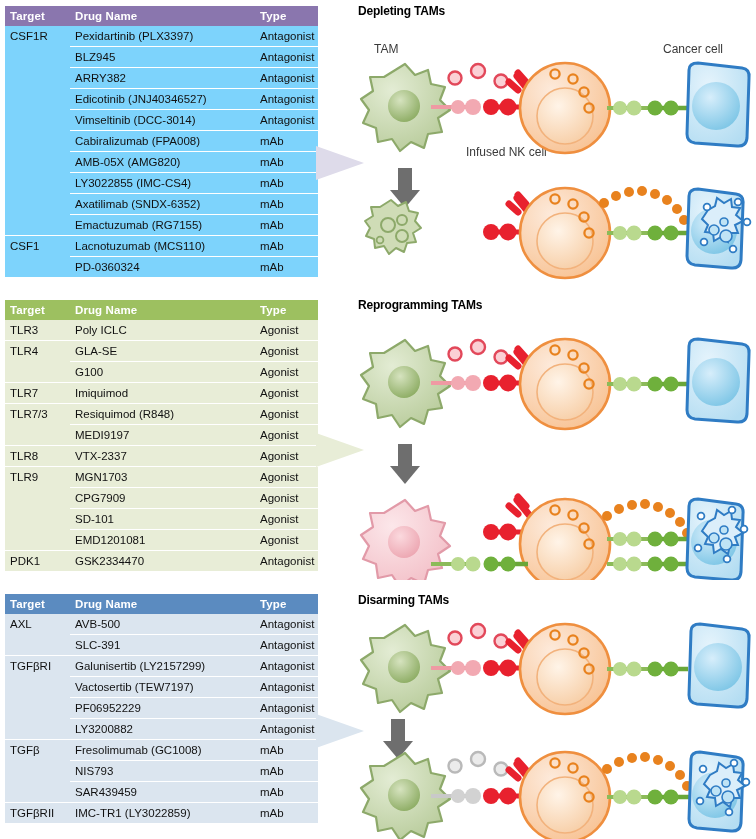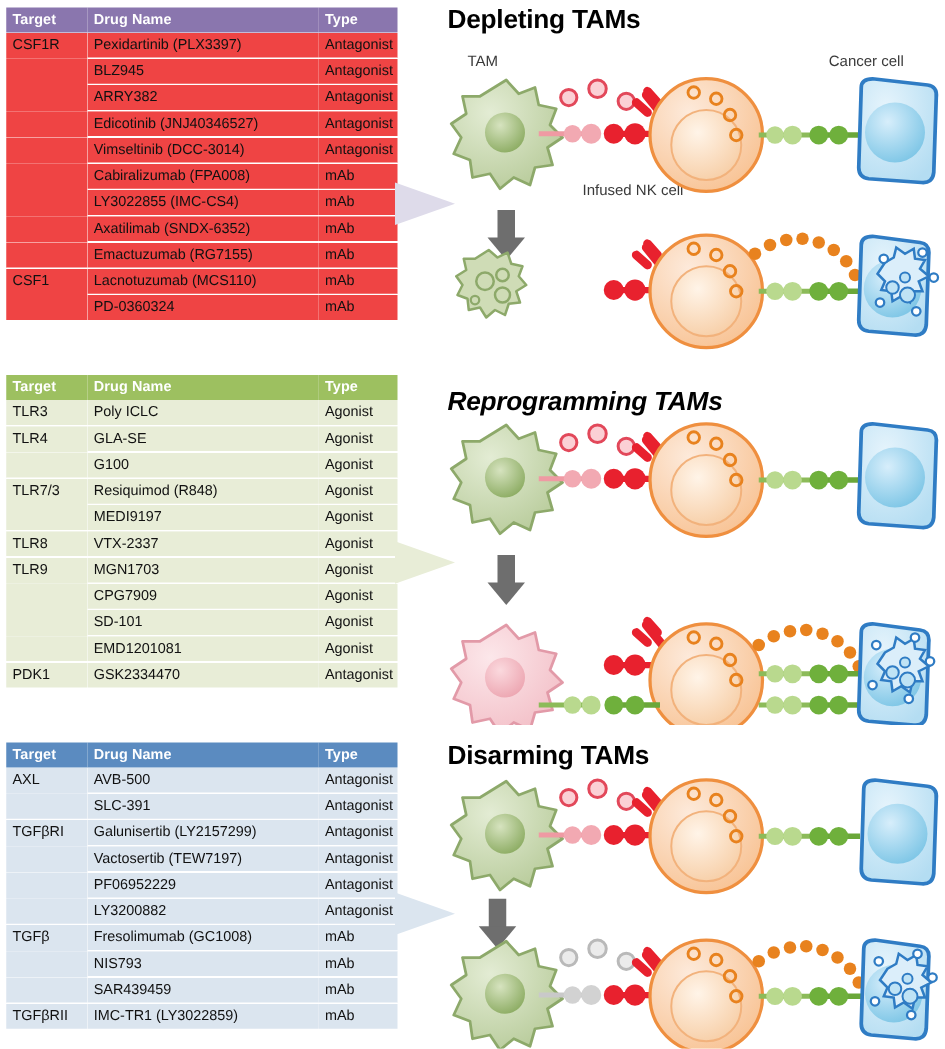--- a/index.html
+++ b/index.html
@@ -26,41 +26,41 @@
     padding:3px 0 3px 5px;height:14px;
     vertical-align:middle;line-height:13px;
     white-space:nowrap;overflow:hidden;
   }
   .col-target{width:65px;}
   .col-drug{width:185px;}
   .col-type{width:63px;}
 
   
   #tbl-csf1r .tbl th{background:#8a76ae;}
-  #tbl-csf1r .tbl tbody tr td{background:#ef4444;}
+  #tbl-csf1r .tbl tbody tr td{background:#7dd3fc;}
   #tbl-csf1r .tbl tbody tr td.sep{border-top:1.5px solid #ffffff;}
 
   
   #tbl-tlr .tbl th{background:#9dc060;}
   #tbl-tlr .tbl tbody tr td{background:#e8edd7;}
   #tbl-tlr .tbl tbody tr td.sep{border-top:1.5px solid #ffffff;}
 
   
   #tbl-axl .tbl th{background:#5b8bc0;}
   #tbl-axl .tbl tbody tr td{background:#dbe5ef;}
   #tbl-axl .tbl tbody tr td.sep{border-top:1.5px solid #ffffff;}
 
   
   .connector{position:absolute;}
 
   
   .panel{position:absolute;}
   .panel-title{
     position:absolute;
-    font-size:21px;font-weight:bold;color:#000000;
+    font-size:12px;font-weight:bold;color:#000000;
     letter-spacing:-0.2px;white-space:nowrap;
   }
   .diagram{position:absolute;}
   .lbl{
     position:absolute;font-size:12px;color:#3a3a3a;white-space:nowrap;
   }
 </style>
 </head>
 <body>
 
@@ -106,20 +106,25 @@
             <td class="sep">Vimseltinib (DCC-3014)</td>
             <td class="sep">Antagonist</td>
           </tr>
           <tr>
             <td></td>
             <td class="sep">Cabiralizumab (FPA008)</td>
             <td class="sep">mAb</td>
           </tr>
           <tr>
             <td></td>
+            <td class="sep">AMB-05X (AMG820)</td>
+            <td class="sep">mAb</td>
+          </tr>
+          <tr>
+            <td></td>
             <td class="sep">LY3022855 (IMC-CS4)</td>
             <td class="sep">mAb</td>
           </tr>
           <tr>
             <td></td>
             <td class="sep">Axatilimab (SNDX-6352)</td>
             <td class="sep">mAb</td>
           </tr>
           <tr>
             <td></td>
@@ -164,20 +169,25 @@
             <td class="sep">TLR4</td>
             <td class="sep">GLA-SE</td>
             <td class="sep">Agonist</td>
           </tr>
           <tr>
             <td></td>
             <td class="sep">G100</td>
             <td class="sep">Agonist</td>
           </tr>
           <tr>
+            <td class="sep">TLR7</td>
+            <td class="sep">Imiquimod</td>
+            <td class="sep">Agonist</td>
+          </tr>
+          <tr>
             <td class="sep">TLR7/3</td>
             <td class="sep">Resiquimod (R848)</td>
             <td class="sep">Agonist</td>
           </tr>
           <tr>
             <td></td>
             <td class="sep">MEDI9197</td>
             <td class="sep">Agonist</td>
           </tr>
           <tr>
@@ -426,21 +436,21 @@
         <circle cx="349" cy="147" r="3.4" fill="#fff" stroke="#2f7cc4" stroke-width="1.8"></circle>
         <circle cx="380" cy="142" r="3.4" fill="#fff" stroke="#2f7cc4" stroke-width="1.8"></circle>
         <circle cx="389" cy="162" r="3.4" fill="#fff" stroke="#2f7cc4" stroke-width="1.8"></circle>
         <circle cx="346" cy="182" r="3.4" fill="#fff" stroke="#2f7cc4" stroke-width="1.8"></circle>
         <circle cx="375" cy="189" r="3.4" fill="#fff" stroke="#2f7cc4" stroke-width="1.8"></circle>
       </g>
     </svg>
   </div>
 
   <div class="panel" style="left:358px;top:290px;width:398px;height:290px;">
-    <div class="panel-title" style="left:0px;top:20px;font-style:italic;">Reprogramming TAMs</div>
+    <div class="panel-title" style="left:0px;top:8px;">Reprogramming TAMs</div>
 
     <svg class="diagram" style="left:0px;top:42px;" width="398" height="248" viewBox="0 0 398 248">
       <defs>
         <radialGradient id="rTamN" cx="38%" cy="32%" r="70%">
           <stop offset="0%" stop-color="#d6e3bf"></stop>
             <stop offset="100%" stop-color="#8fae66"></stop>
         </radialGradient>
         <radialGradient id="rTamB" cx="35%" cy="30%" r="75%">
           <stop offset="0%" stop-color="#e3ecd4"></stop>
             <stop offset="100%" stop-color="#b9cc9c"></stop>

